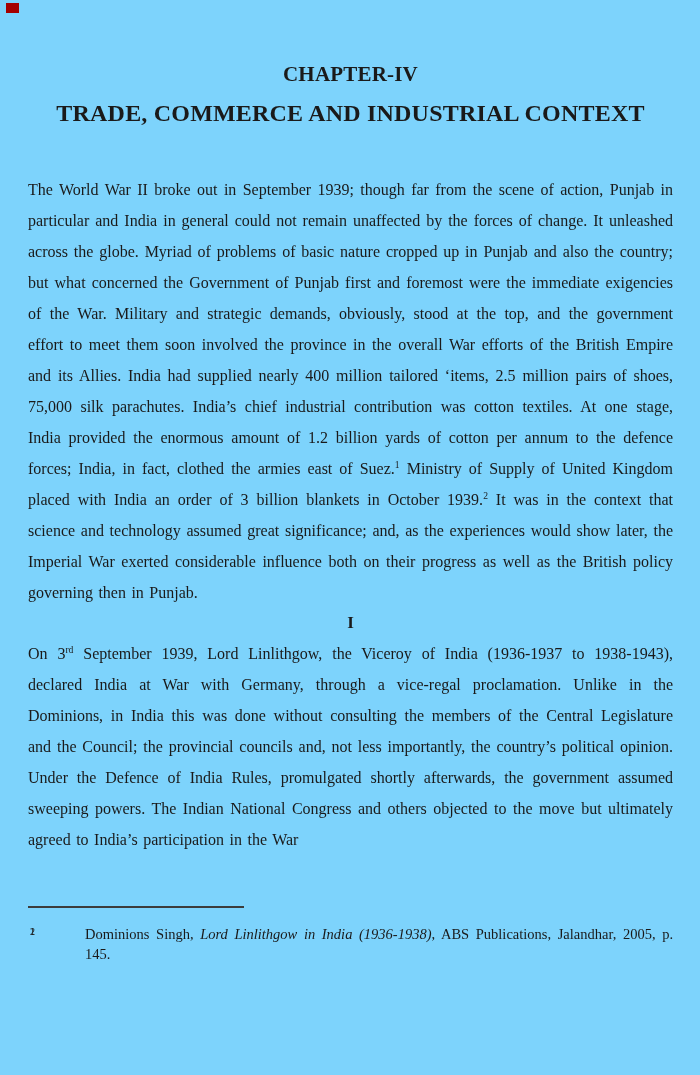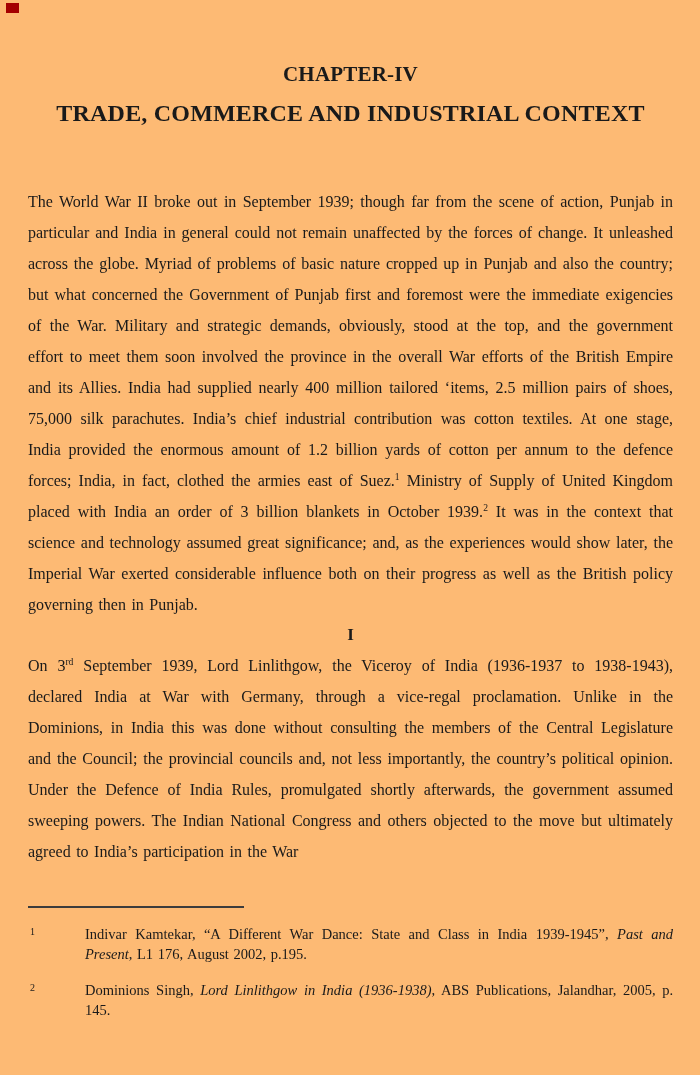--- a/index.html
+++ b/index.html
@@ -37,21 +37,21 @@
     text-align: center;
     letter-spacing: 0.2px;
   }
   .body-para {
     margin: 0;
     font-size: 16px;
     line-height: 31px;
     text-align: justify;
     word-spacing: 1.5px;
   }
-  .para-1 { margin-top: 56px; }
+  .para-1 { margin-top: 44px; }
   .section-marker {
     font-weight: bold;
     font-size: 17px;
     line-height: 30px;
     text-align: center;
   }
   .sup {
     font-size: 0.6em;
     vertical-align: super;
     line-height: 0;
@@ -80,35 +80,35 @@
   .fn-marker {
     position: absolute;
     left: 2px;
     top: -3px;
     font-size: 10px;
   }
 </style>
 </head>
 <body>
 
-<div class="page" style="background: #fdba74; color: rgb(26, 26, 26);">
+<div class="page" style="background: #7dd3fc; color: rgb(26, 26, 26);">
 
   <div class="corner-marker" style="background: rgb(164, 0, 0);"></div>
 
   <h1 class="chapter-heading">CHAPTER-IV</h1>
 
   <h2 class="chapter-title">TRADE, COMMERCE AND INDUSTRIAL CONTEXT</h2>
 
   <p class="body-para para-1"><span>The World War II broke out in September 1939; though far from the scene of action, Punjab in particular and India in general could not remain unaffected by the forces of change. It unleashed across the globe. Myriad of problems of basic nature cropped up in Punjab and also the country; but what concerned the Government of Punjab first and foremost were the immediate exigencies of the War. Military and strategic demands, obviously, stood at the top, and the government effort to meet them soon involved the province in the overall War efforts of the British Empire and its Allies. India had supplied nearly 400 million tailored ‘items, 2.5 million pairs of shoes, 75,000 silk parachutes. India’s chief industrial contribution was cotton textiles. At one stage, India provided the enormous amount of 1.2 billion yards of cotton per annum to the defence forces; India, in fact, clothed the armies east of Suez.</span><span class="sup">1</span><span> Ministry of Supply of United Kingdom placed with India an order of 3 billion blankets in October 1939.</span><span class="sup">2</span><span> It was in the context that science and technology assumed great significance; and, as the experiences would show later, the Imperial War exerted considerable influence both on their progress as well as the British policy governing then in Punjab.</span></p>
 
   <div class="section-marker">I</div>
 
   <p class="body-para para-2"><span>On 3</span><span class="sup">rd</span><span> September 1939, Lord Linlithgow, the Viceroy of India (1936-1937 to 1938-1943), declared India at War with Germany, through a vice-regal proclamation. Unlike in the Dominions, in India this was done without consulting the members of the Central Legislature and the Council; the provincial councils and, not less importantly, the country’s political opinion. Under the Defence of India Rules, promulgated shortly afterwards, the government assumed sweeping powers. The Indian National Congress and others objected to the move but ultimately agreed to India’s participation in the War</span></p>
 
   <div class="footnote-area">
     <div class="fn-rule" style="border-top-color: rgb(60, 60, 60);"></div>
     <div id="footnote-list">
-        <div class="footnote"><span class="fn-marker">1</span><span><span>Indivar Kamtekar, “A Different War Dance: State and Class in India 1939-1945”, </span><span class="it">Past and Present</span><span>, L1 176, August 2002, p.195.</span></span></div>
+        <div class="footnote"><span class="fn-marker">1</span></div>
         <div class="footnote"><span class="fn-marker">2</span><span><span>Dominions Singh, </span><span class="it">Lord Linlithgow in India (1936-1938)</span><span>, ABS Publications, Jalandhar, 2005, p. 145.</span></span></div>
       </div>
   </div>
 
 </div>
 
 </body></html>

